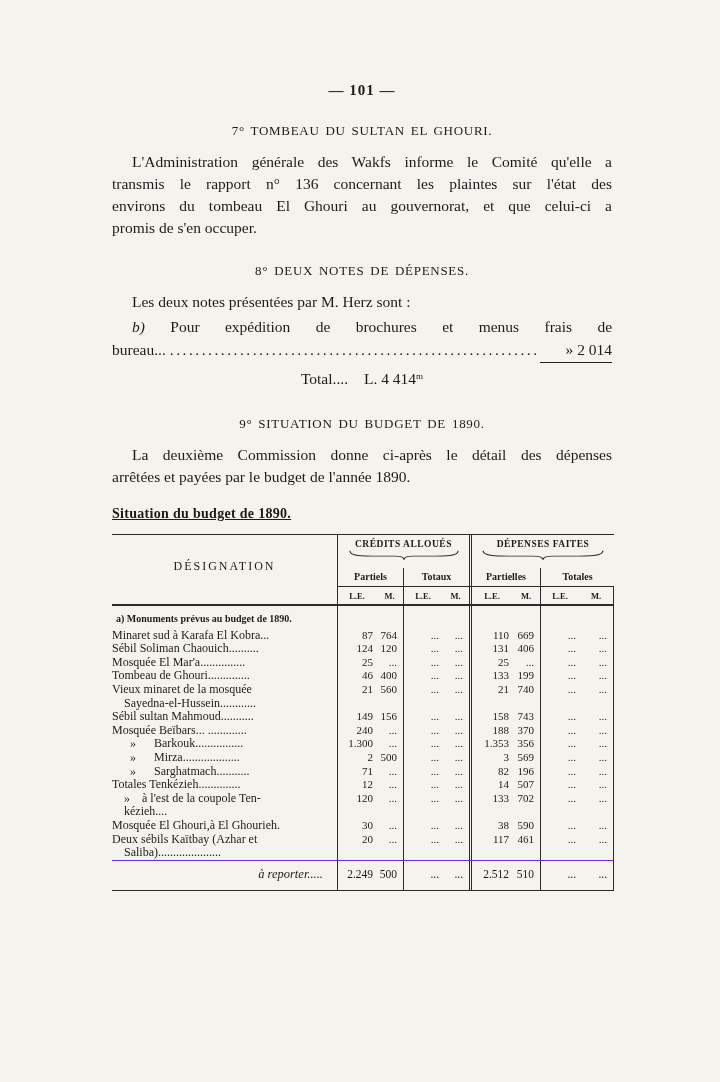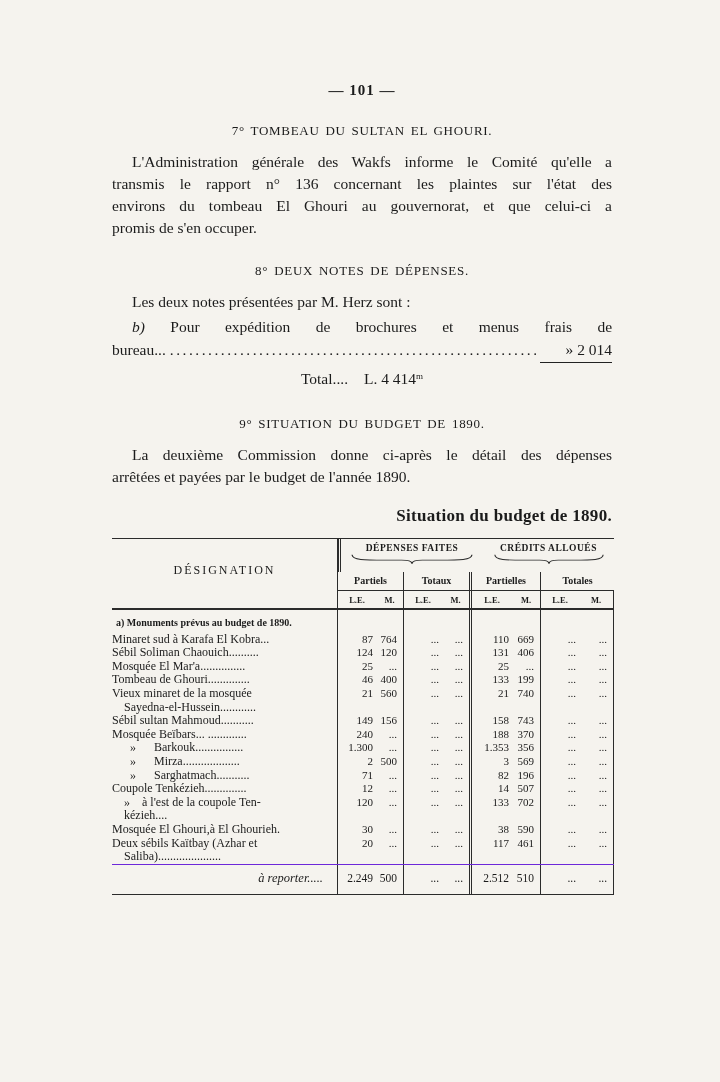--- a/index.html
+++ b/index.html
@@ -30,21 +30,21 @@
   .item { margin-top:3px; }
   .item .marker { font-style:italic; }
   .flexline { display:flex; justify-content:space-between; align-items:baseline; font-size:15.5px; line-height:23px; }
   .b-line2 { display:flex; align-items:baseline; font-size:15.5px; line-height:23px; }
   .leader { flex:1; overflow:hidden; white-space:nowrap; letter-spacing:2.5px; margin:0 4px; }
   .b-amount { border-bottom:1px solid #222; padding-left:26px; padding-bottom:1px; white-space:nowrap; }
   .sup { font-size:9px; position:relative; top:-5px; }
 
   .total-line { display:flex; justify-content:center; gap:16px; font-size:15.5px; line-height:22px; margin-top:5px; }
 
-  .table-title { text-align:right; font-weight:bold; font-size:17px; margin:18px 0 12px 0; letter-spacing:0.3px; }
+  .table-title { text-align:left; font-weight:bold; font-size:14px; margin:18px 0 12px 0; letter-spacing:0.3px;text-decoration:underline; }
 
   
   .budget-table { width:502px; margin-left:0px; }
   .budget-table * { box-sizing:border-box; }
 
   .t-header { display:flex; border-top:1px solid #2b2b2b; border-bottom:2px solid #2b2b2b; }
   .h-des {
     width:226px; border-right:1px solid #2b2b2b;
     display:flex; align-items:center; justify-content:center; padding-bottom:6px;
   }
@@ -141,29 +141,29 @@
 
     <div class="table-title">Situation du budget de 1890.</div>
 
     <div class="budget-table">
       <div class="t-header">
         <div class="h-des">
           <span>DÉSIGNATION</span>
         </div>
         <div class="h-right">
           <div class="h-groups">
+            <div class="h-group g-credits">
+              <span class="g-label">CRÉDITS ALLOUÉS</span>
+              <svg class="brace" width="112" height="10" viewBox="0 0 120 13" preserveAspectRatio="none">
+                <path d="M2 1 C2 8, 14 8, 34 8 L50 8 C57 8, 59 9, 60 12 C61 9, 63 8, 70 8 L86 8 C106 8, 118 8, 118 1" stroke="#2b2b2b" stroke-width="1.2" fill="none"></path>
+              </svg>
+            </div>
             <div class="h-group g-depenses">
               <span class="g-label">DÉPENSES FAITES</span>
               <svg class="brace" width="124" height="10" viewBox="0 0 120 13" preserveAspectRatio="none">
-                <path d="M2 1 C2 8, 14 8, 34 8 L50 8 C57 8, 59 9, 60 12 C61 9, 63 8, 70 8 L86 8 C106 8, 118 8, 118 1" stroke="#2b2b2b" stroke-width="1.2" fill="none"></path>
-              </svg>
-            </div>
-            <div class="h-group g-credits">
-              <span class="g-label">CRÉDITS ALLOUÉS</span>
-              <svg class="brace" width="112" height="10" viewBox="0 0 120 13" preserveAspectRatio="none">
                 <path d="M2 1 C2 8, 14 8, 34 8 L50 8 C57 8, 59 9, 60 12 C61 9, 63 8, 70 8 L86 8 C106 8, 118 8, 118 1" stroke="#2b2b2b" stroke-width="1.2" fill="none"></path>
               </svg>
             </div>
           </div>
           <div class="h-subs">
             <div class="h-sub s1">Partiels</div>
             <div class="h-sub s2">Totaux</div>
             <div class="h-sub s3">Partielles</div>
             <div class="h-sub s4">Totales</div>
           </div>
@@ -319,21 +319,21 @@
             <div class="cell num c3">...</div>
             <div class="cell num c4">...</div>
             <div class="cell num c5">...</div>
             <div class="cell num c6">82</div>
             <div class="cell num c7">196</div>
             <div class="cell num c8">...</div>
             <div class="cell num c9">...</div>
           </div>
           <div class="t-row">
             <div class="cell des">
-              <div class="lbl-line">Coupole Tenkézieh..............</div>
+              <div class="lbl-line">Totales Tenkézieh..............</div>
             </div>
             <div class="cell num c2">12</div>
             <div class="cell num c3">...</div>
             <div class="cell num c4">...</div>
             <div class="cell num c5">...</div>
             <div class="cell num c6">14</div>
             <div class="cell num c7">507</div>
             <div class="cell num c8">...</div>
             <div class="cell num c9">...</div>
           </div>

